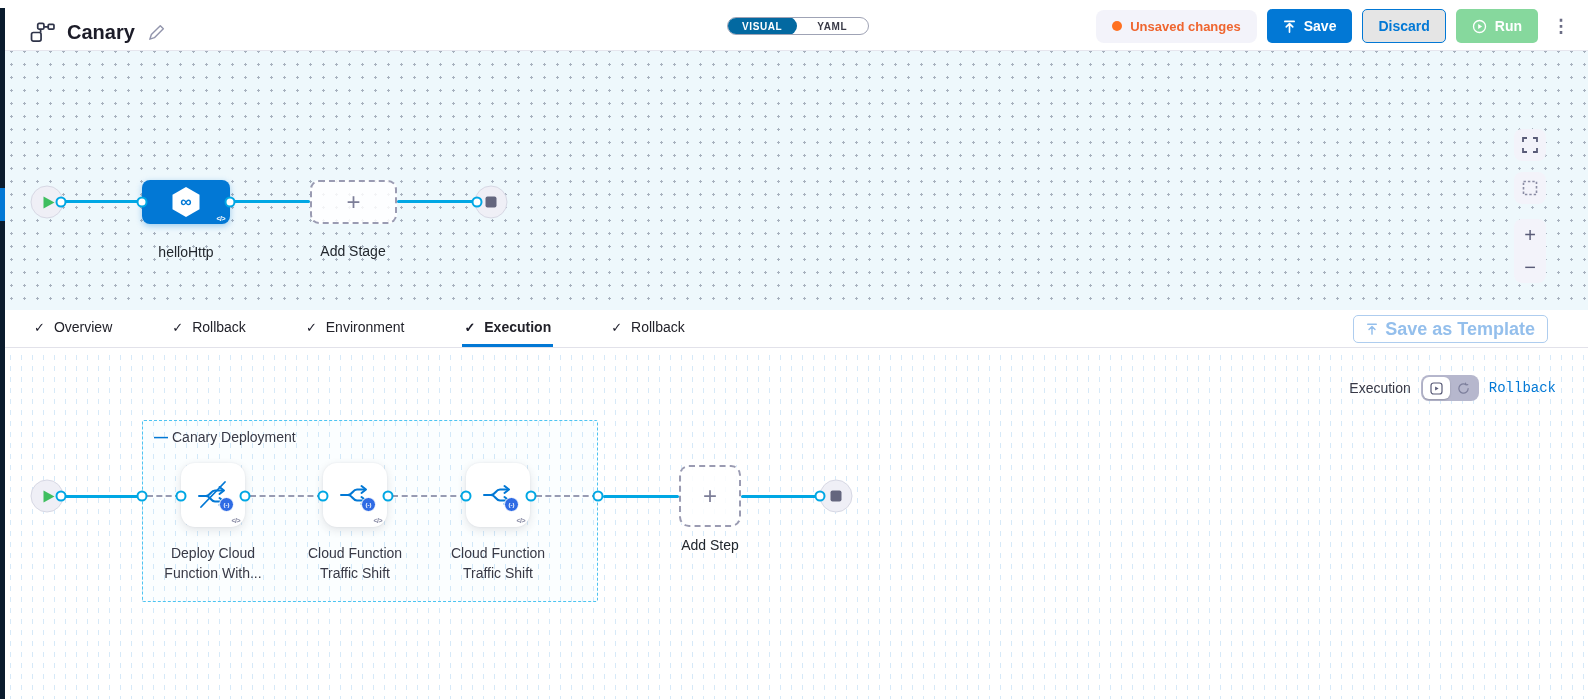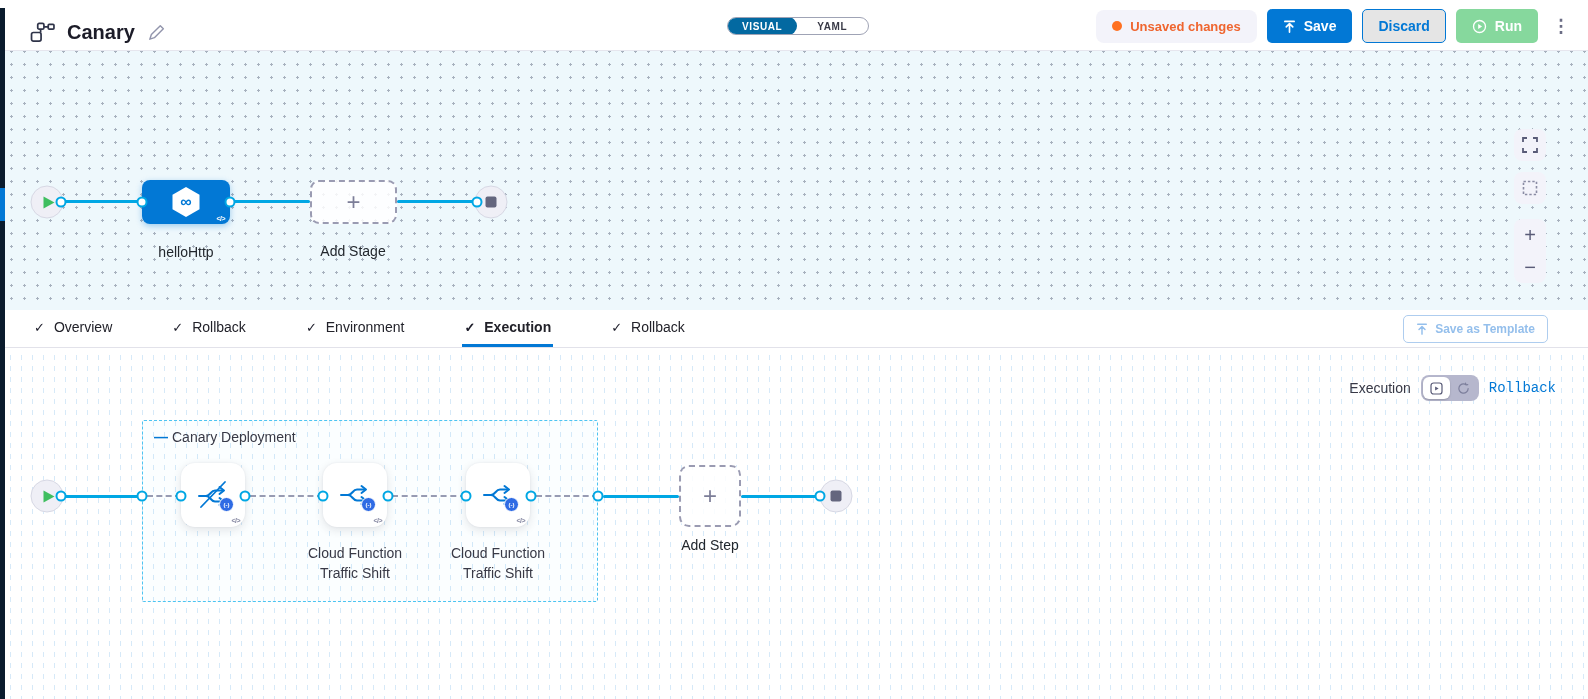--- a/index.html
+++ b/index.html
@@ -73,21 +73,21 @@
 
   
   .tabbar{position:absolute;top:310px;left:0;width:1588px;height:38px;background:#fff;
        border-bottom:1px solid #e2e2ea;display:flex;align-items:stretch;gap:56px;
        padding-left:32px;z-index:10;}
   .tab{display:flex;align-items:center;gap:9px;font-size:14px;color:#22222a;cursor:pointer;
        border-bottom:3px solid transparent;padding:0 2px;}
   .tab.active{font-weight:700;border-bottom-color:#0278d5;}
   .chk{color:#1b1b28;font-size:13px;}
   .save-template{position:absolute;right:40px;top:5px;height:28px;border:1px solid #aecdef;border-radius:5px;
-       background:#fff;color:#94bfec;font-size:12px;font-weight:700;display:flex;align-items:center;
+       background:#fff;color:#94bfec;font-size:18px;font-weight:700;display:flex;align-items:center;
        gap:7px;padding:0 12px;cursor:pointer;}
 
   
   .exec-canvas{position:absolute;top:349px;left:0;width:1588px;height:350px;background:#fff;
     background-image:
       repeating-linear-gradient(to bottom,#ffffff 0 6px,rgba(255,255,255,0) 6px 11px),
       repeating-linear-gradient(to right,rgba(2,120,213,0) 0 10px,rgba(2,120,213,.16) 10px 11px);}
 
   .exec-mode{position:absolute;top:26px;right:32px;display:flex;align-items:center;gap:10px;
        font-size:14px;color:#383946;z-index:5;}
@@ -307,20 +307,24 @@
           <path d="M10 16c4.5 0 4.5 5.5 9 5.5h7"></path>
           <path d="M23.5 7l4.5 3.5-4.5 3.5"></path>
           <path d="M23.5 18l4.5 3.5-4.5 3.5"></path>
           <path d="M5 27L29 2" stroke-width="1.8"></path>
         </svg>
       </span>
       <span class="badge">(-)</span>
       <span class="code-glyph">&lt;/&gt;</span>
     </div>
     <div class="port" style="left:245px;top:147px;"></div>
+    <div class="step-label" style="left:213px;">
+      <div>Deploy Cloud</div>
+      <div>Function With...</div>
+    </div>
 
     <div class="port" style="left:323px;top:147px;"></div>
     <div class="step-card" style="left:323px;">
       <span style="display:flex;">
         <svg width="34" height="30" viewBox="0 0 34 30" fill="none" stroke="#0278d5" stroke-width="2" stroke-linecap="round" stroke-linejoin="round">
           <path d="M3 15h7"></path>
           <path d="M10 15c4.5 0 4.5-5.5 9-5.5h7"></path>
           <path d="M10 15c4.5 0 4.5 5.5 9 5.5h7"></path>
           <path d="M23.5 6l4.5 3.5-4.5 3.5"></path>
           <path d="M23.5 17l4.5 3.5-4.5 3.5"></path>

